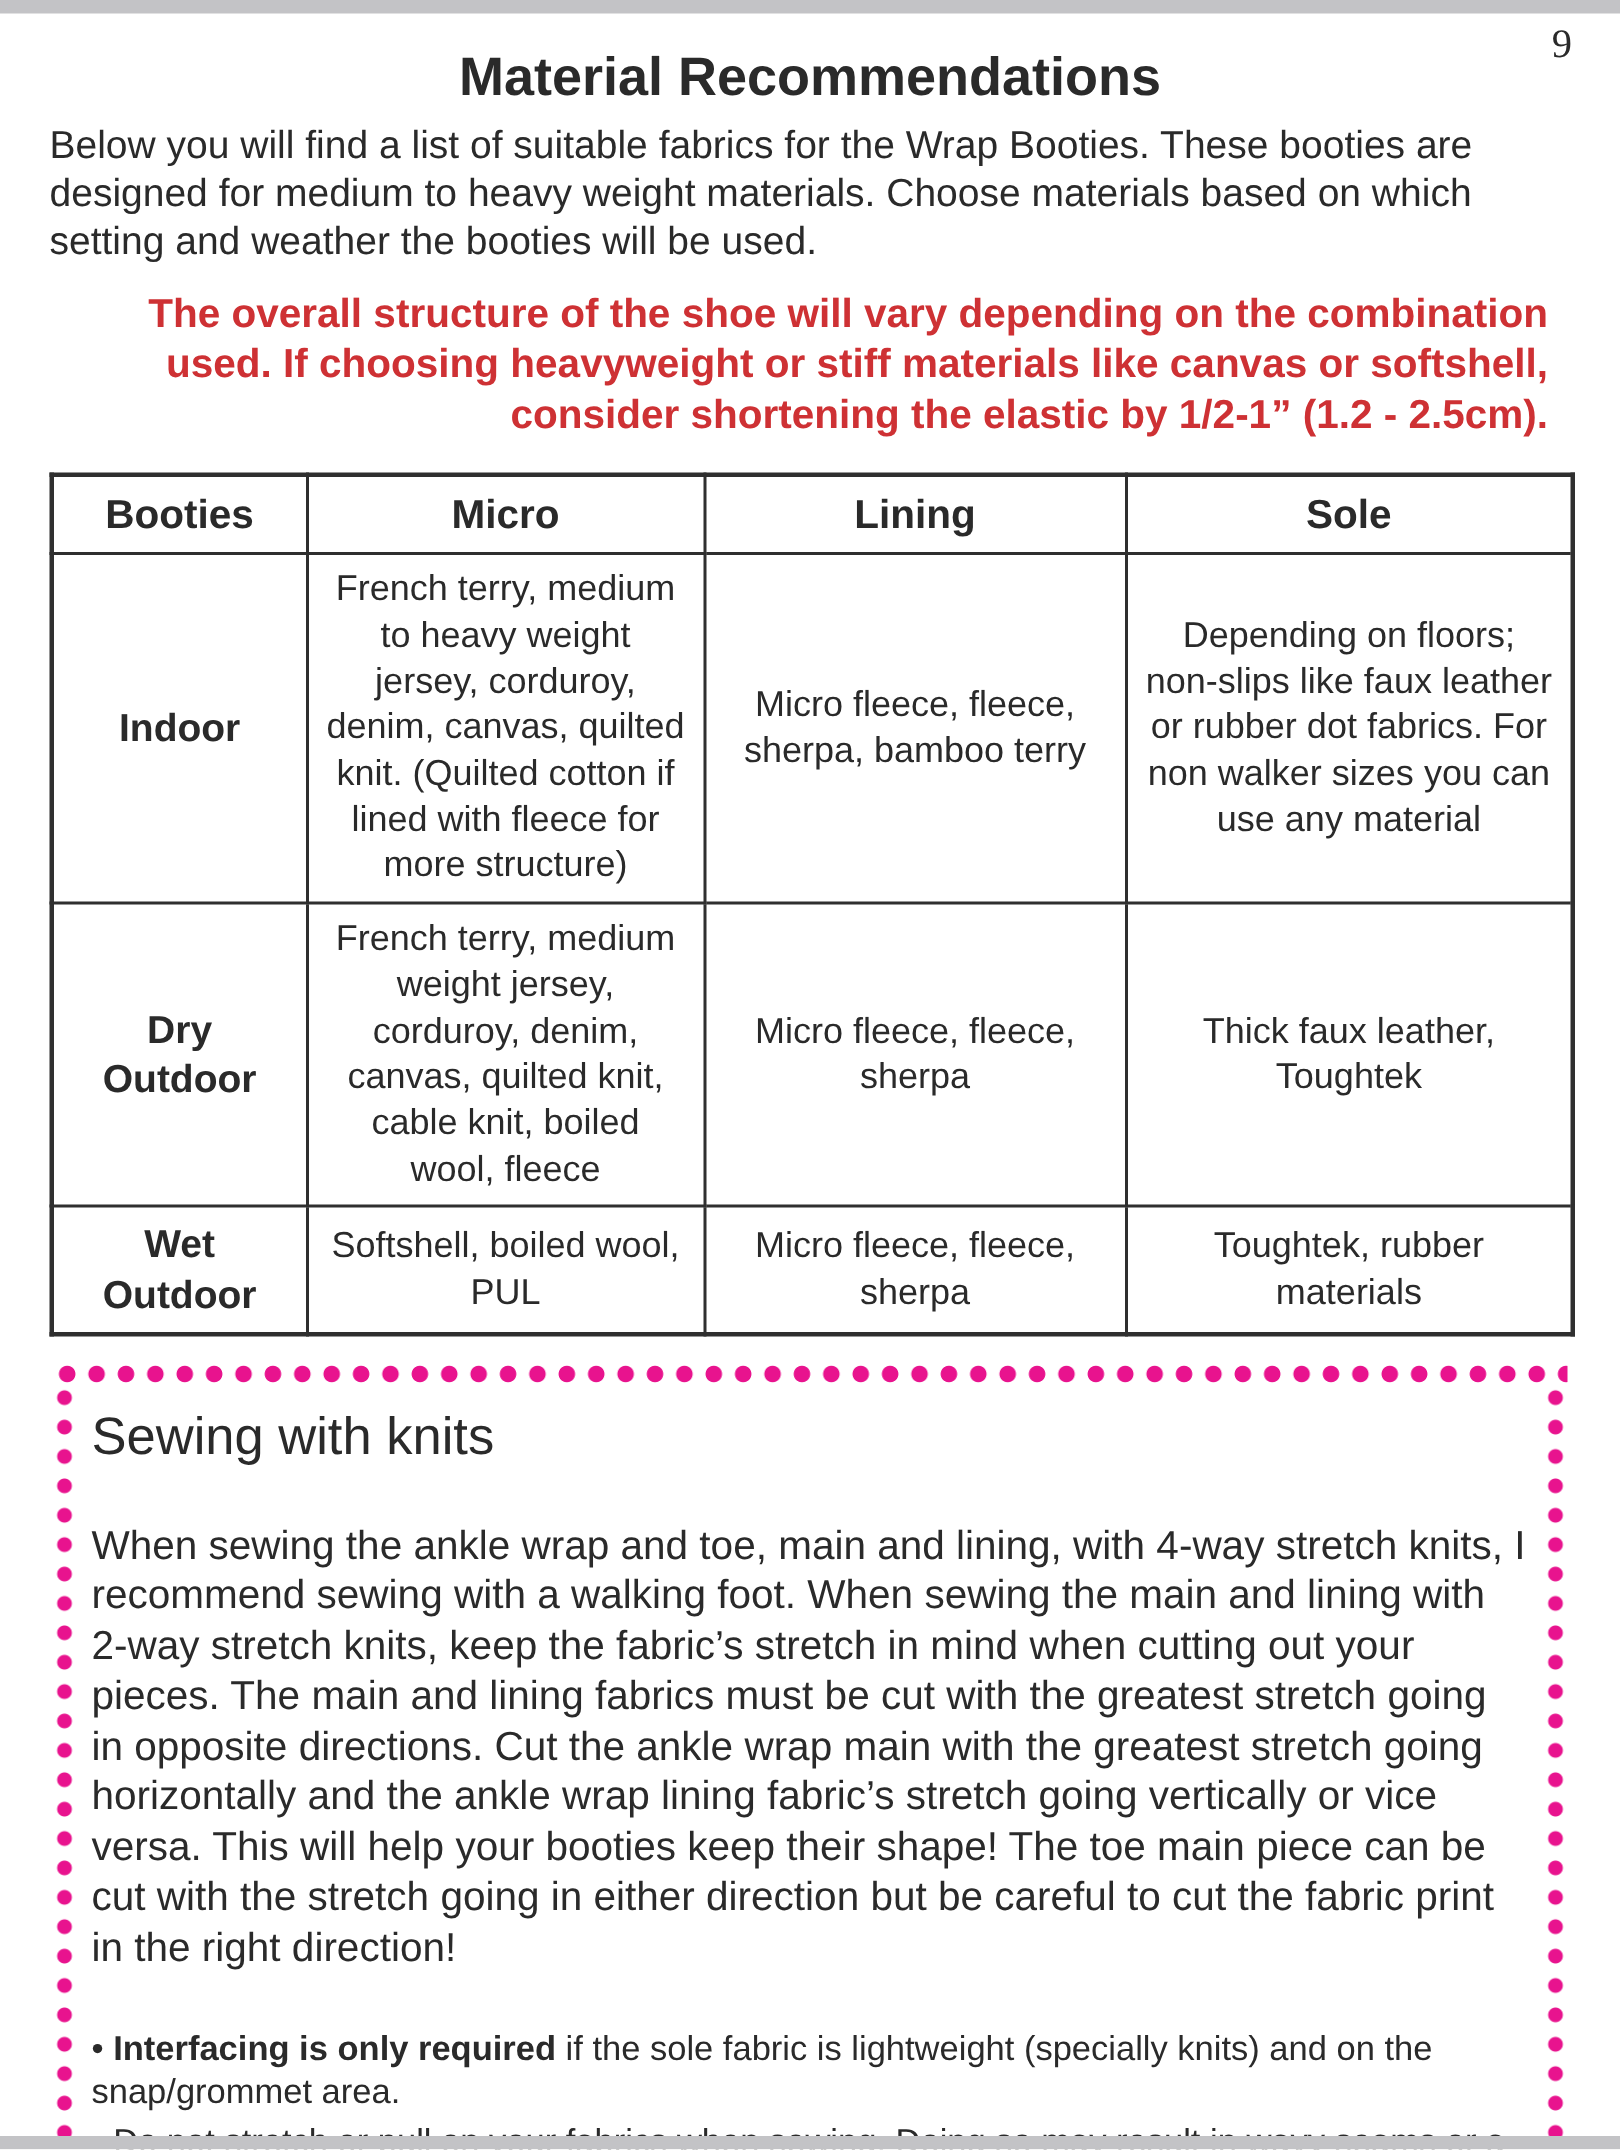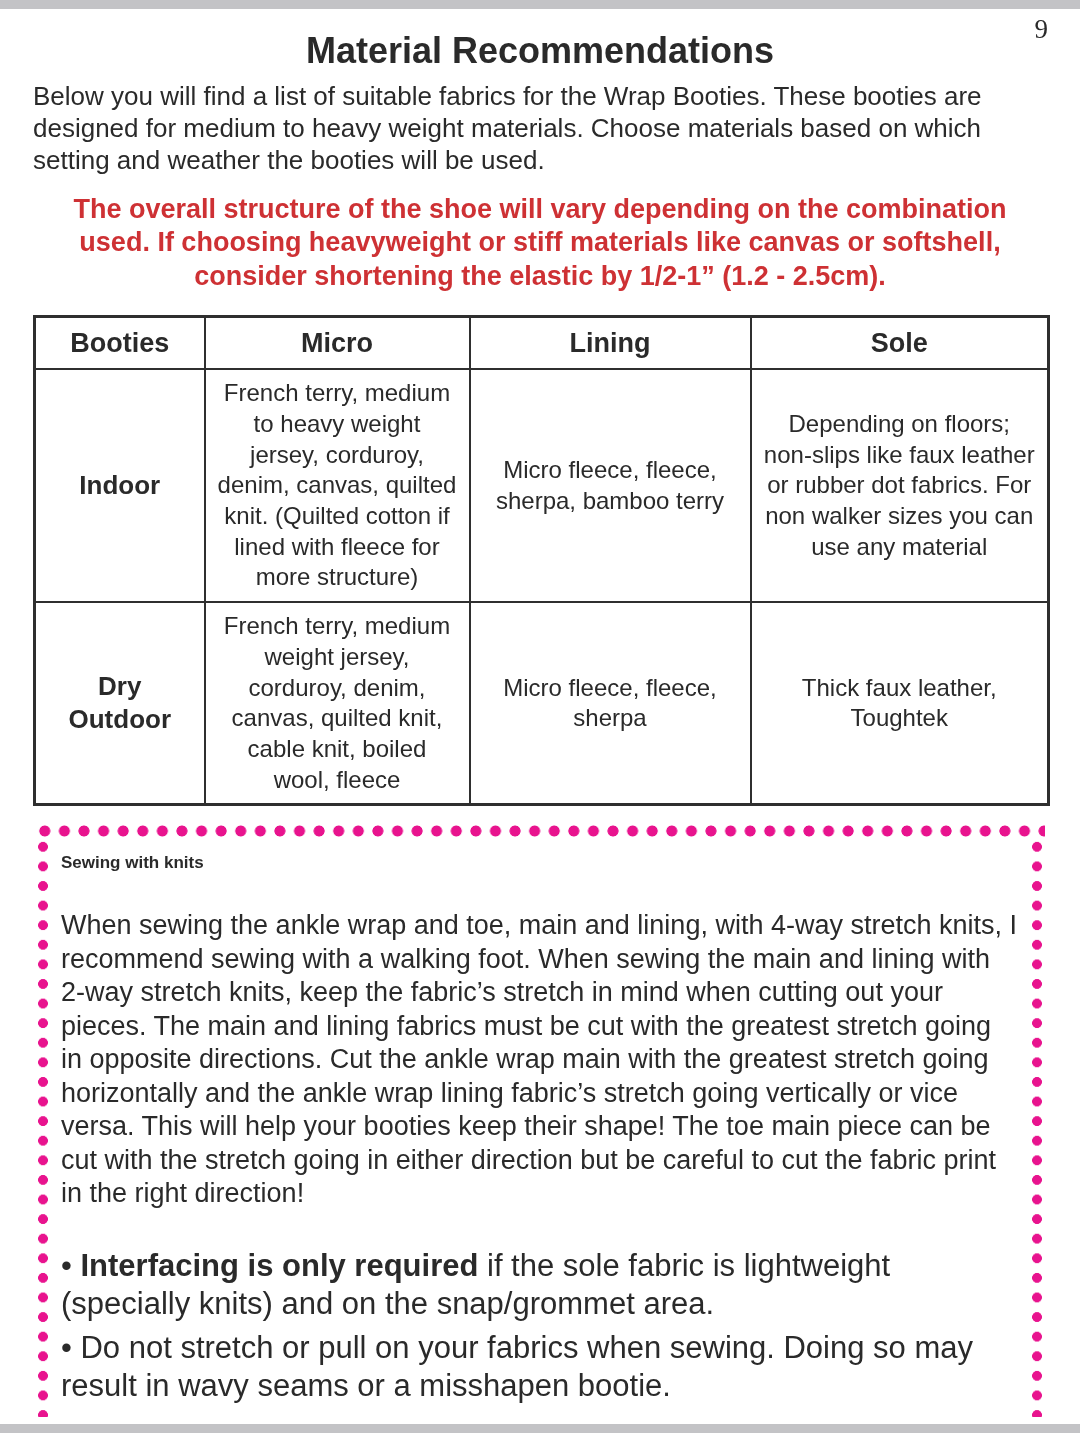--- a/index.html
+++ b/index.html
@@ -42,21 +42,21 @@
 
   .intro{
     margin:8px 33px 0;
     font-size:26px;
     line-height:1.24;
     text-align:left;
   }
 
   .warning{
     margin:16px 48px 0;
-    text-align:center;
+    text-align:right;
     color:var(--red);
     font-weight:bold;
     font-size:27px;
     line-height:1.24;
   }
 
   table.materials{
     width:1014px;
     margin:22px 33px 0;
     border-collapse:collapse;
@@ -112,31 +112,31 @@
     background-image:radial-gradient(circle, var(--pink) 4.6px, rgba(0,0,0,0) 5.2px);
     background-size:12px 19.6px;
     background-position:center top;
     background-repeat:repeat-y;
   }
   .dot-top{top:2px;}
   .dot-left{left:2px;}
   .dot-right{right:2px;}
 
   .knit-heading{
-    font-size:17px;
-    font-weight:bold;
+    font-size:35px;
+    font-weight:normal;
     margin:0 0 36px 0;
   }
   .knit-para{
     font-size:27px;
     line-height:1.24;
     margin:0;
   }
   .knit-bullet{
-    font-size:31px;
+    font-size:23px;
     line-height:1.24;
     margin:0;
   }
   .knit-bullet.first{margin-top:36px;}
   .knit-bullet.second{margin-top:5px;}
   .bold{font-weight:bold;}
 </style>
 </head>
 <body>
 
@@ -173,20 +173,26 @@
         <td>French terry, medium to heavy weight jersey, corduroy, denim, canvas, quilted knit. (Quilted cotton if lined with fleece for more structure)</td>
         <td>Micro fleece, fleece, sherpa, bamboo terry</td>
         <td>Depending on floors; non-slips like faux leather or rubber dot fabrics. For non walker sizes you can use any material</td>
       </tr>
       <tr class="row-dry">
         <td class="setting-cell">Dry Outdoor</td>
         <td>French terry, medium weight jersey, corduroy, denim, canvas, quilted knit, cable knit, boiled wool, fleece</td>
         <td>Micro fleece, fleece, sherpa</td>
         <td>Thick faux leather, Toughtek</td>
       </tr>
+      <tr class="row-wet">
+        <td class="setting-cell">Wet Outdoor</td>
+        <td>Softshell, boiled wool, PUL</td>
+        <td>Micro fleece, fleece, sherpa</td>
+        <td>Toughtek, rubber materials</td>
+      </tr>
     </tbody>
   </table>
 
   <div class="knit-box">
     <div class="dot-edge dot-h dot-top"></div>
 
     <div class="dot-edge dot-v dot-left"></div>
     <div class="dot-edge dot-v dot-right"></div>
 
     <h2 class="knit-heading">Sewing with knits</h2>

